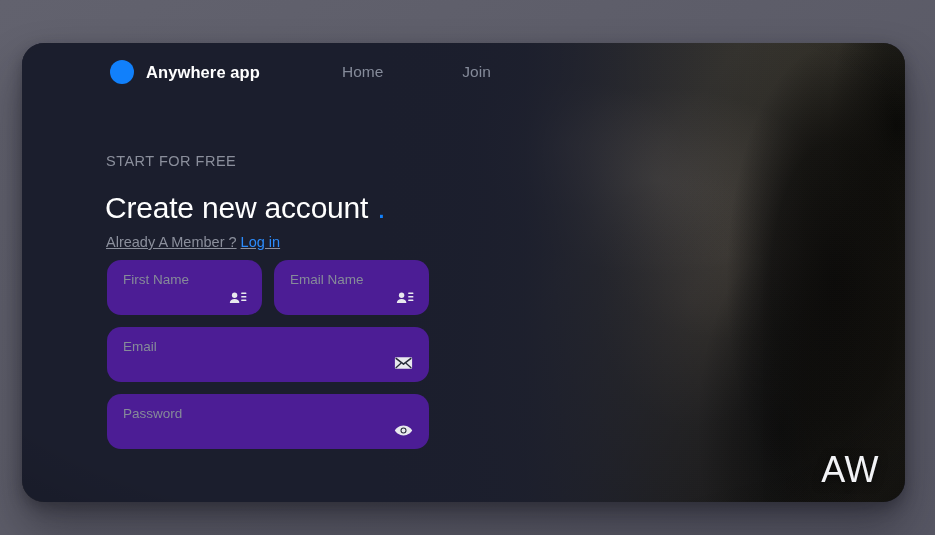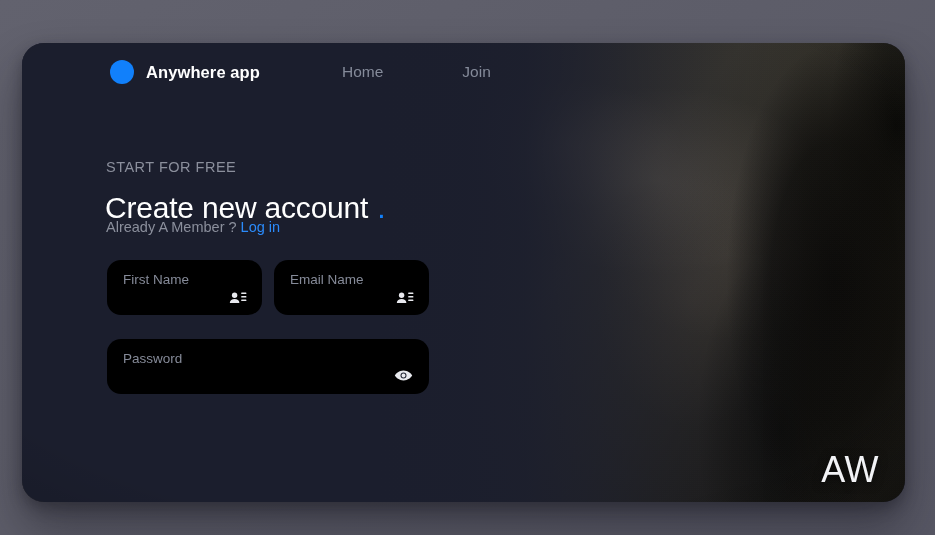--- a/index.html
+++ b/index.html
@@ -113,61 +113,62 @@
     color: #858b9a;
     font-size: 15.5px;
     white-space: nowrap;
     cursor: pointer;
   }
   .nav-link + .nav-link { margin-left: 79px; }
 
   
   .eyebrow {
     position: absolute;
-    left: 84px; top: 116px;
+    left: 84px; top: 110px;
     color: #8b8f9c;
     font-size: 14.5px;
     letter-spacing: 0.5px;
   }
   .headline {
     position: absolute;
     left: 83px; top: 148px;
     color: #ffffff;
     font-size: 30px;
     font-weight: normal;
     letter-spacing: -0.2px;
     white-space: nowrap;
   }
   .headline .accent-dot {
     color: #1180fb;
     margin-left: 9px;
   }
   .subline {
     position: absolute;
-    left: 84px; top: 176px;
+    left: 84px; top: 191px;
     color: #8b8f9c;
     font-size: 14.5px;
     white-space: nowrap;
+    text-decoration: underline;
   }
   .subline .login-link {
     color: #2b8bfb;
     margin-left: 4px;
     cursor: pointer;
   }
 
   
   .form {
     position: absolute;
     left: 85px; top: 217px;
     width: 322px;
   }
   .row { display: flex; gap: 12px; }
   .field {
     position: relative;
-    background: #000000;
+    background: #4c1d95;
     border-radius: 14px;
     height: 55px;
   }
   .field.half { width: 155px; }
   .field.full { width: 322px; }
   .row-gap  { height: 12px; }
   .field-label {
     position: absolute;
     left: 16px; top: 12px;
     color: #868b99;
@@ -285,20 +286,30 @@
               <rect x="12.2" y="2.4" width="5.2" height="1.7" rx="0.5" fill="currentColor"></rect>
               <rect x="12.2" y="5.9" width="5.2" height="1.7" rx="0.5" fill="currentColor"></rect>
               <rect x="12.2" y="9.4" width="5.2" height="1.7" rx="0.5" fill="currentColor"></rect>
             </svg>
           </div>
         </div>
       </div>
 
       <div class="row-gap"></div>
 
+      <div class="field full">
+        <div class="field-label">Email</div>
+        <div class="field-icon">
+          <svg width="19" height="14" viewBox="0 0 19 14" fill="none" aria-hidden="true">
+            <rect x="0.9" y="1.2" width="17.2" height="11.6" rx="1.2" fill="currentColor"></rect>
+            <path d="M1.7 2.2 L9.5 8.2 L17.3 2.2" stroke="#272b39" stroke-width="1.5" fill="none" stroke-linejoin="round"></path>
+            <path d="M1.7 11.9 L7.2 7.0 M17.3 11.9 L11.8 7.0" stroke="#272b39" stroke-width="1.3" fill="none"></path>
+          </svg>
+        </div>
+      </div>
 
       <div class="row-gap"></div>
 
       <div class="field full">
         <div class="field-label">Password</div>
         <div class="field-icon">
           <svg width="19" height="13" viewBox="0 0 19 13" fill="none" aria-hidden="true">
             <path d="M9.5 1.6C5.2 1.6 1.9 4.6 0.8 6.5c1.1 1.9 4.4 4.9 8.7 4.9s7.6-3 8.7-4.9C17.1 4.6 13.8 1.6 9.5 1.6z" fill="currentColor"></path>
             <circle cx="9.5" cy="6.5" r="3.0" fill="#272b39"></circle>
             <circle cx="9.5" cy="6.5" r="1.9" fill="currentColor"></circle>

